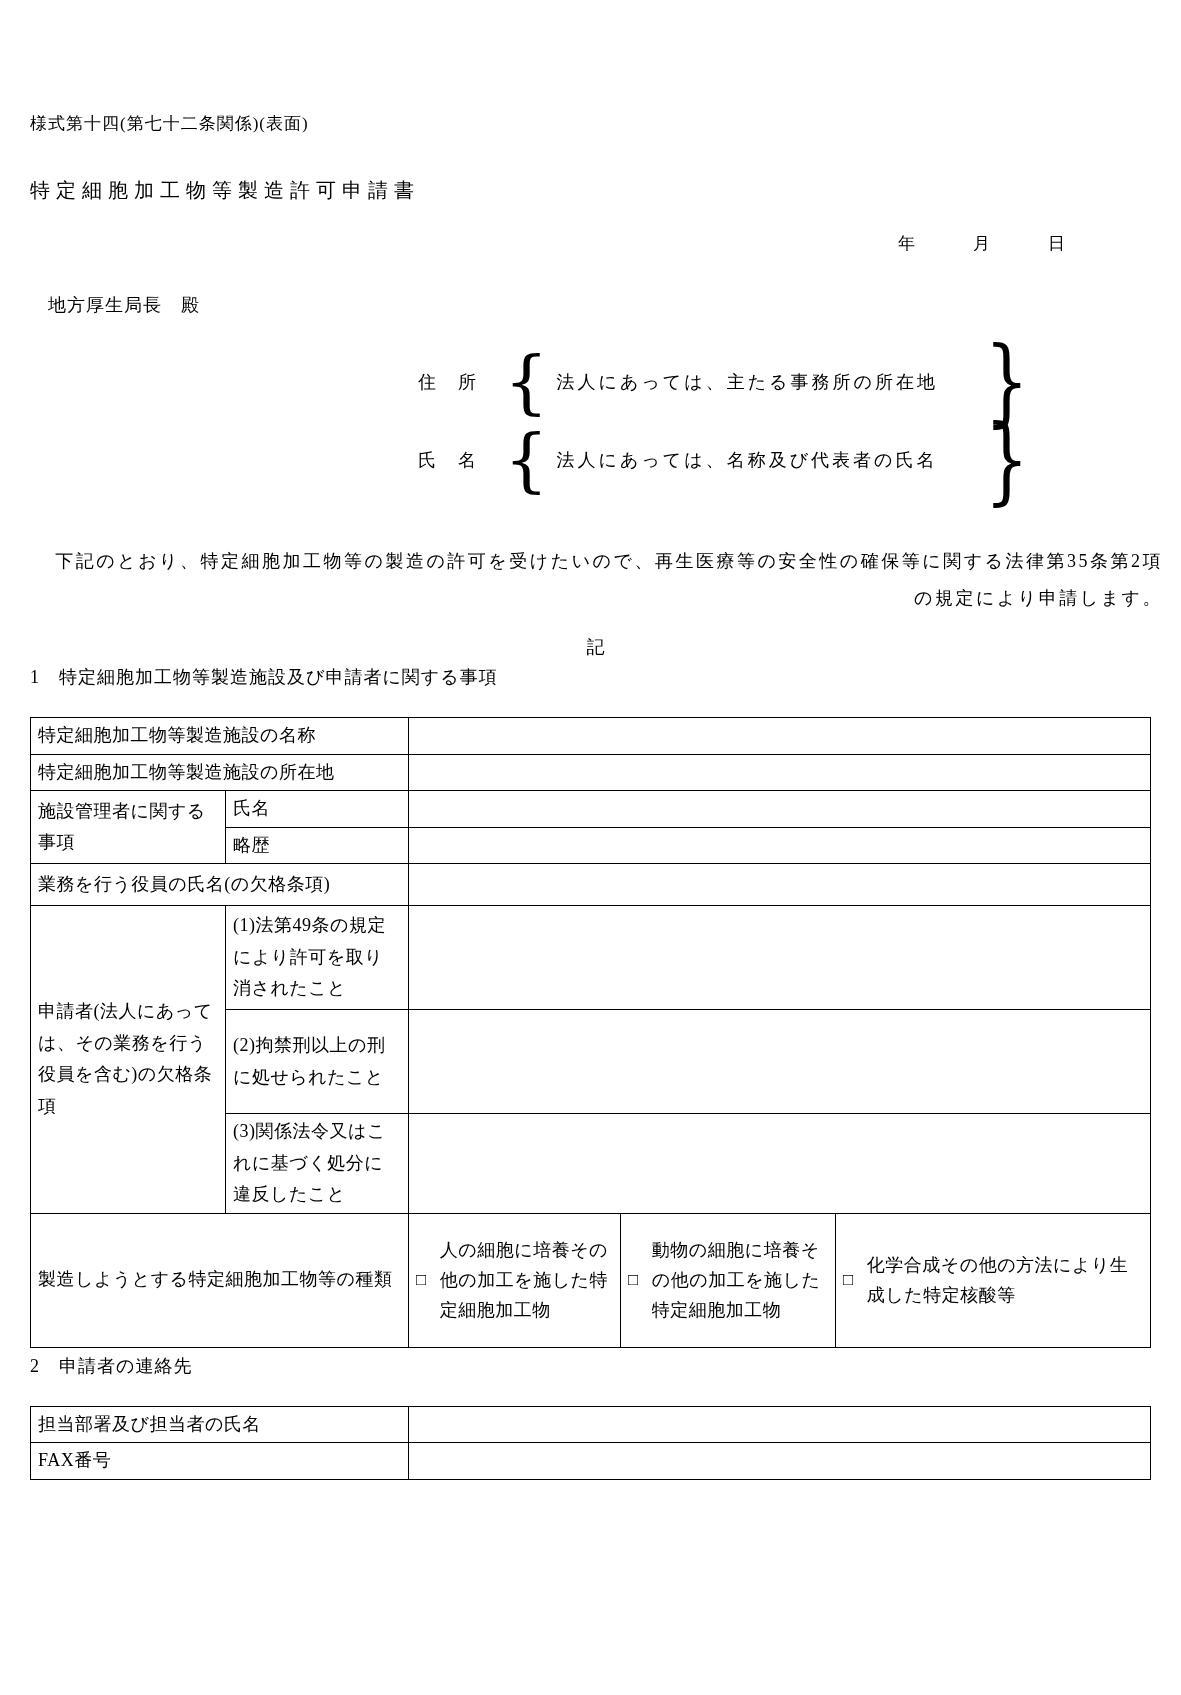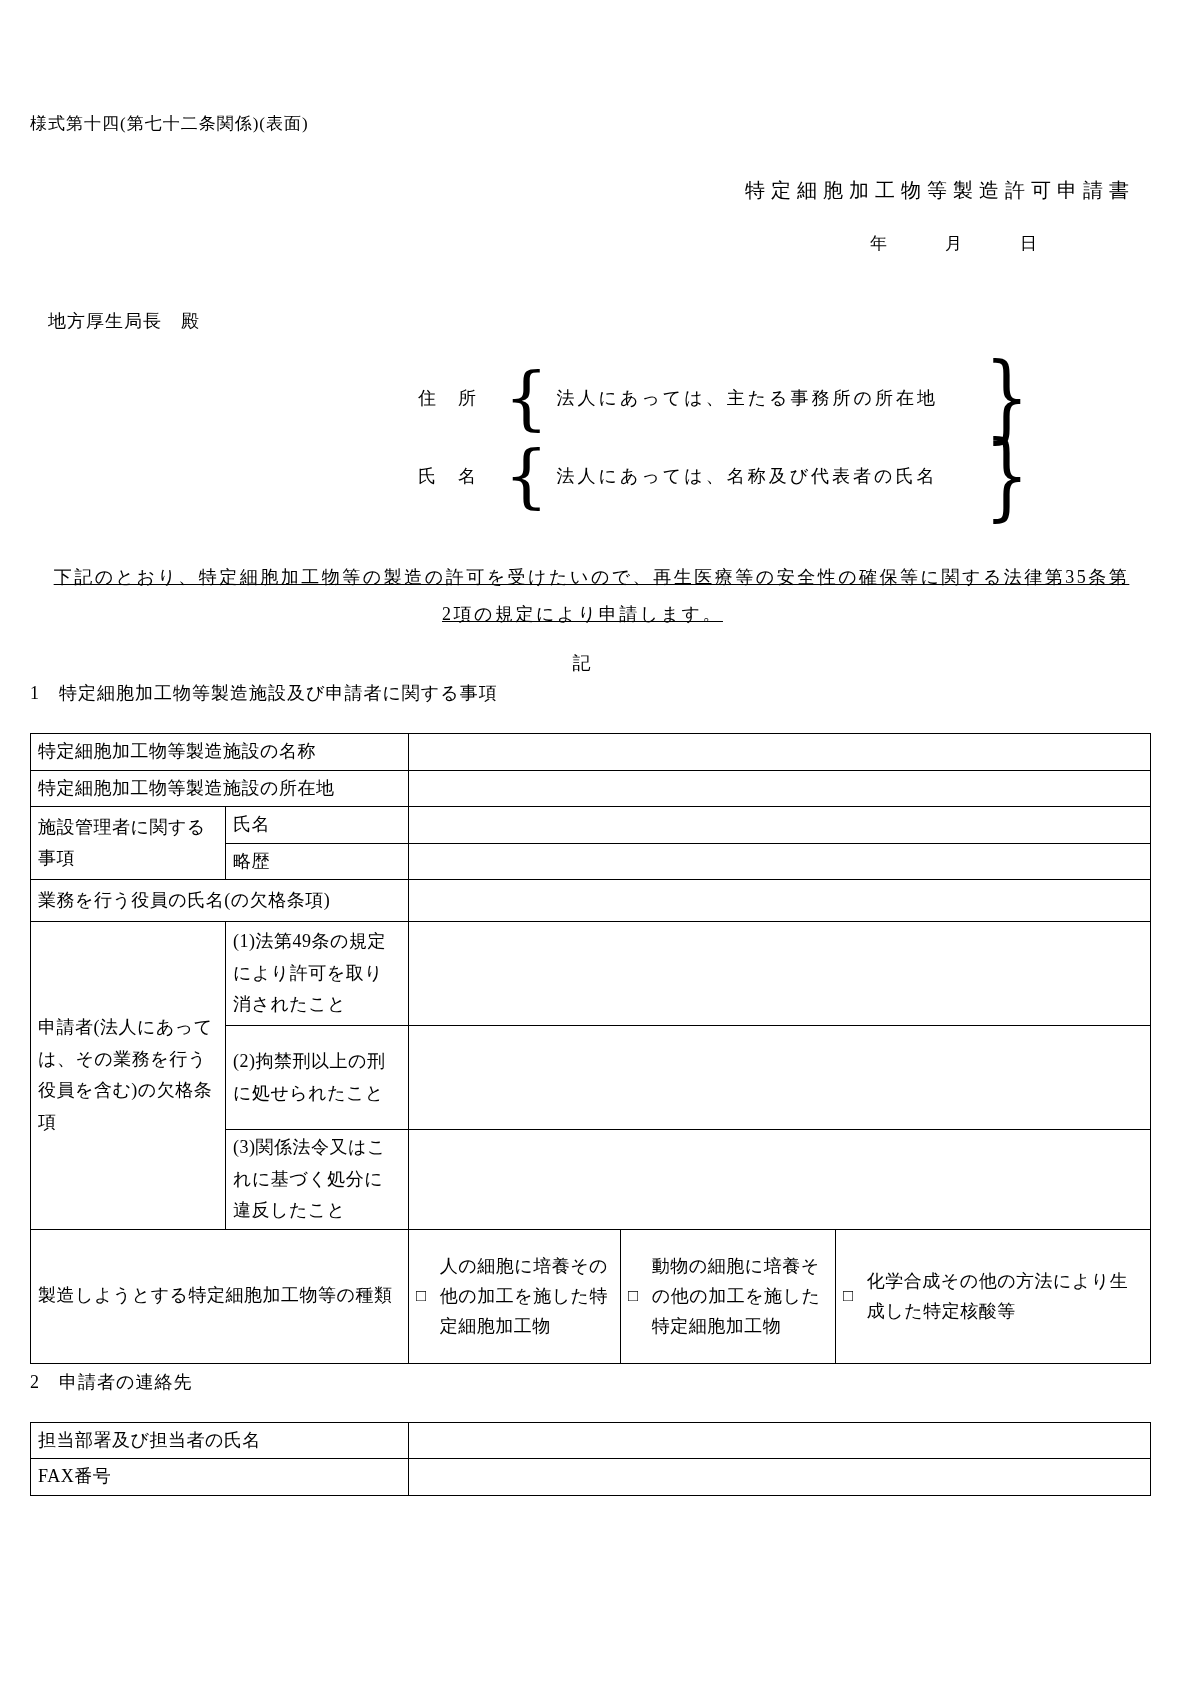--- a/index.html
+++ b/index.html
@@ -2,47 +2,47 @@
 <html><head>
 <meta charset="utf-8">
 <style>
   * { margin:0; padding:0; box-sizing:border-box; }
   html,body { background:#ffffff; }
   body {
     width:1181px; min-height:1695px;
     font-family:"Liberation Serif","DejaVu Serif",serif;
     color:#000;
   }
-  .page { width:1181px; height:1695px; padding:112px 46px 0 30px; overflow:hidden; }
+  .page { width:1181px; height:1695px; padding:112px 18px 0 30px; overflow:hidden; }
 
   .form-number { font-size:17px; letter-spacing:1px; }
 
   .title {
-    margin-top:42px; text-align:right;
+    margin-top:42px; text-align:left;
     font-size:20px; font-weight:normal; letter-spacing:6px;
   }
 
   .date-line {
     margin-top:28px; display:flex; justify-content:flex-end;
     gap:58px; padding-right:98px; font-size:17px;
   }
 
-  .addressee { margin-top:54px; margin-left:18px; font-size:18px; letter-spacing:1px; }
+  .addressee { margin-top:38px; margin-left:18px; font-size:18px; letter-spacing:1px; }
 
   .applicant-block { margin-top:26px; margin-left:388px; }
   .applicant-row { display:flex; align-items:center; height:78px; }
   .ap-label { font-size:18px; letter-spacing:2px; width:86px; flex:none; }
   .brace { line-height:0.9; font-weight:400; flex:none; font-family:"DejaVu Serif",serif; }
   .brace.open  { font-size:70px; }
   .brace.close { font-size:70px; transform:scaleY(1.35); }
   .ap-note { font-size:18px; letter-spacing:3px; margin:0 8px; width:420px; flex:none; }
 
   .request {
     margin-top:44px; font-size:18px; line-height:37px;
-    letter-spacing:2.5px; text-indent:1em; text-align:center;text-decoration:underline;
+    letter-spacing:2.5px; text-indent:1em; text-align:right;
   }
 
   .record-marker { margin-top:18px; text-align:center; font-size:18px; letter-spacing:2px; }
 
   .section-heading { margin-top:6px; font-size:18px; letter-spacing:1px; }
 
   table.form-table {
     margin-top:28px; border-collapse:collapse; table-layout:fixed;
     width:1120px;
   }

